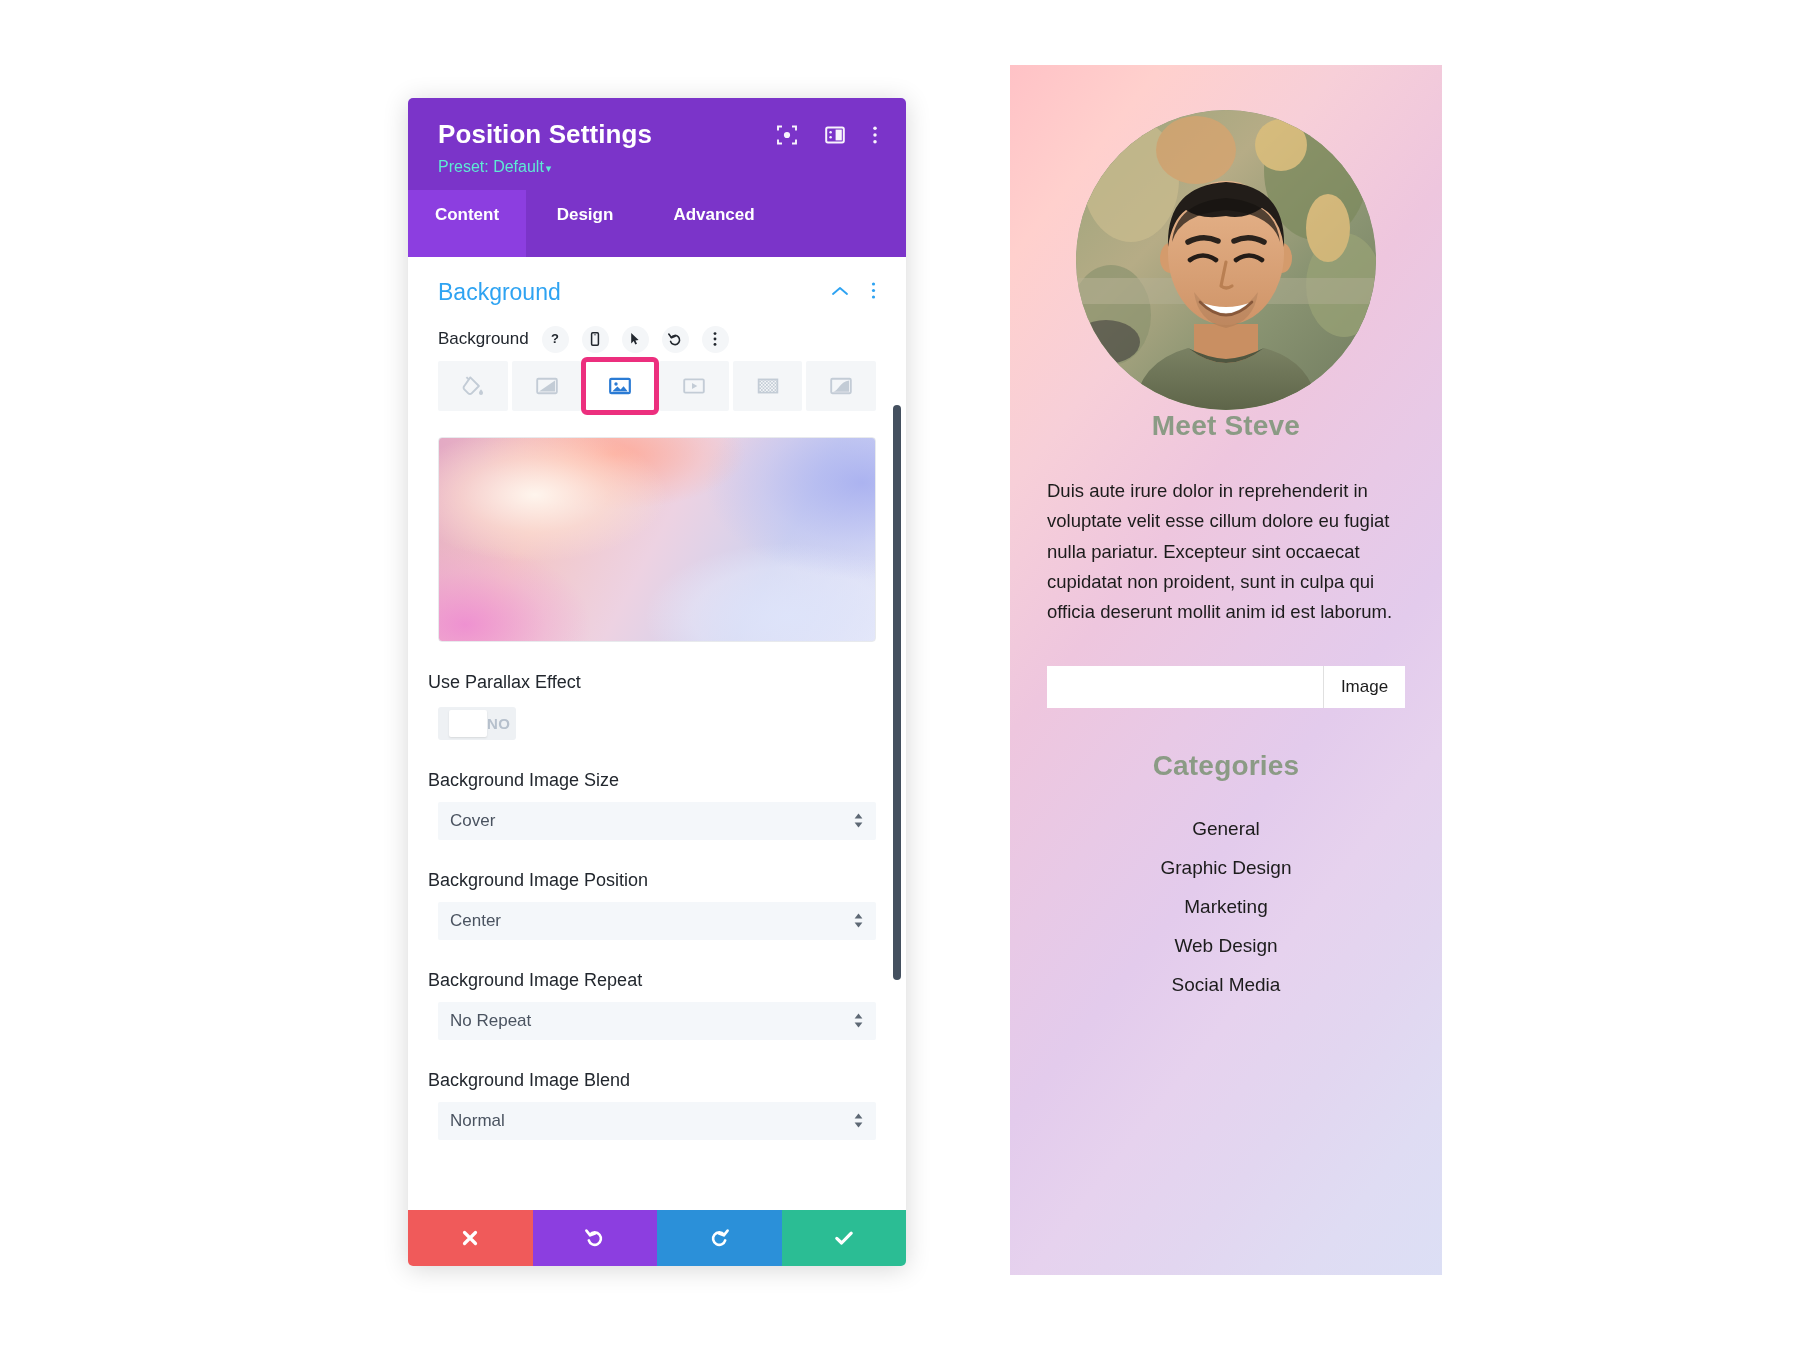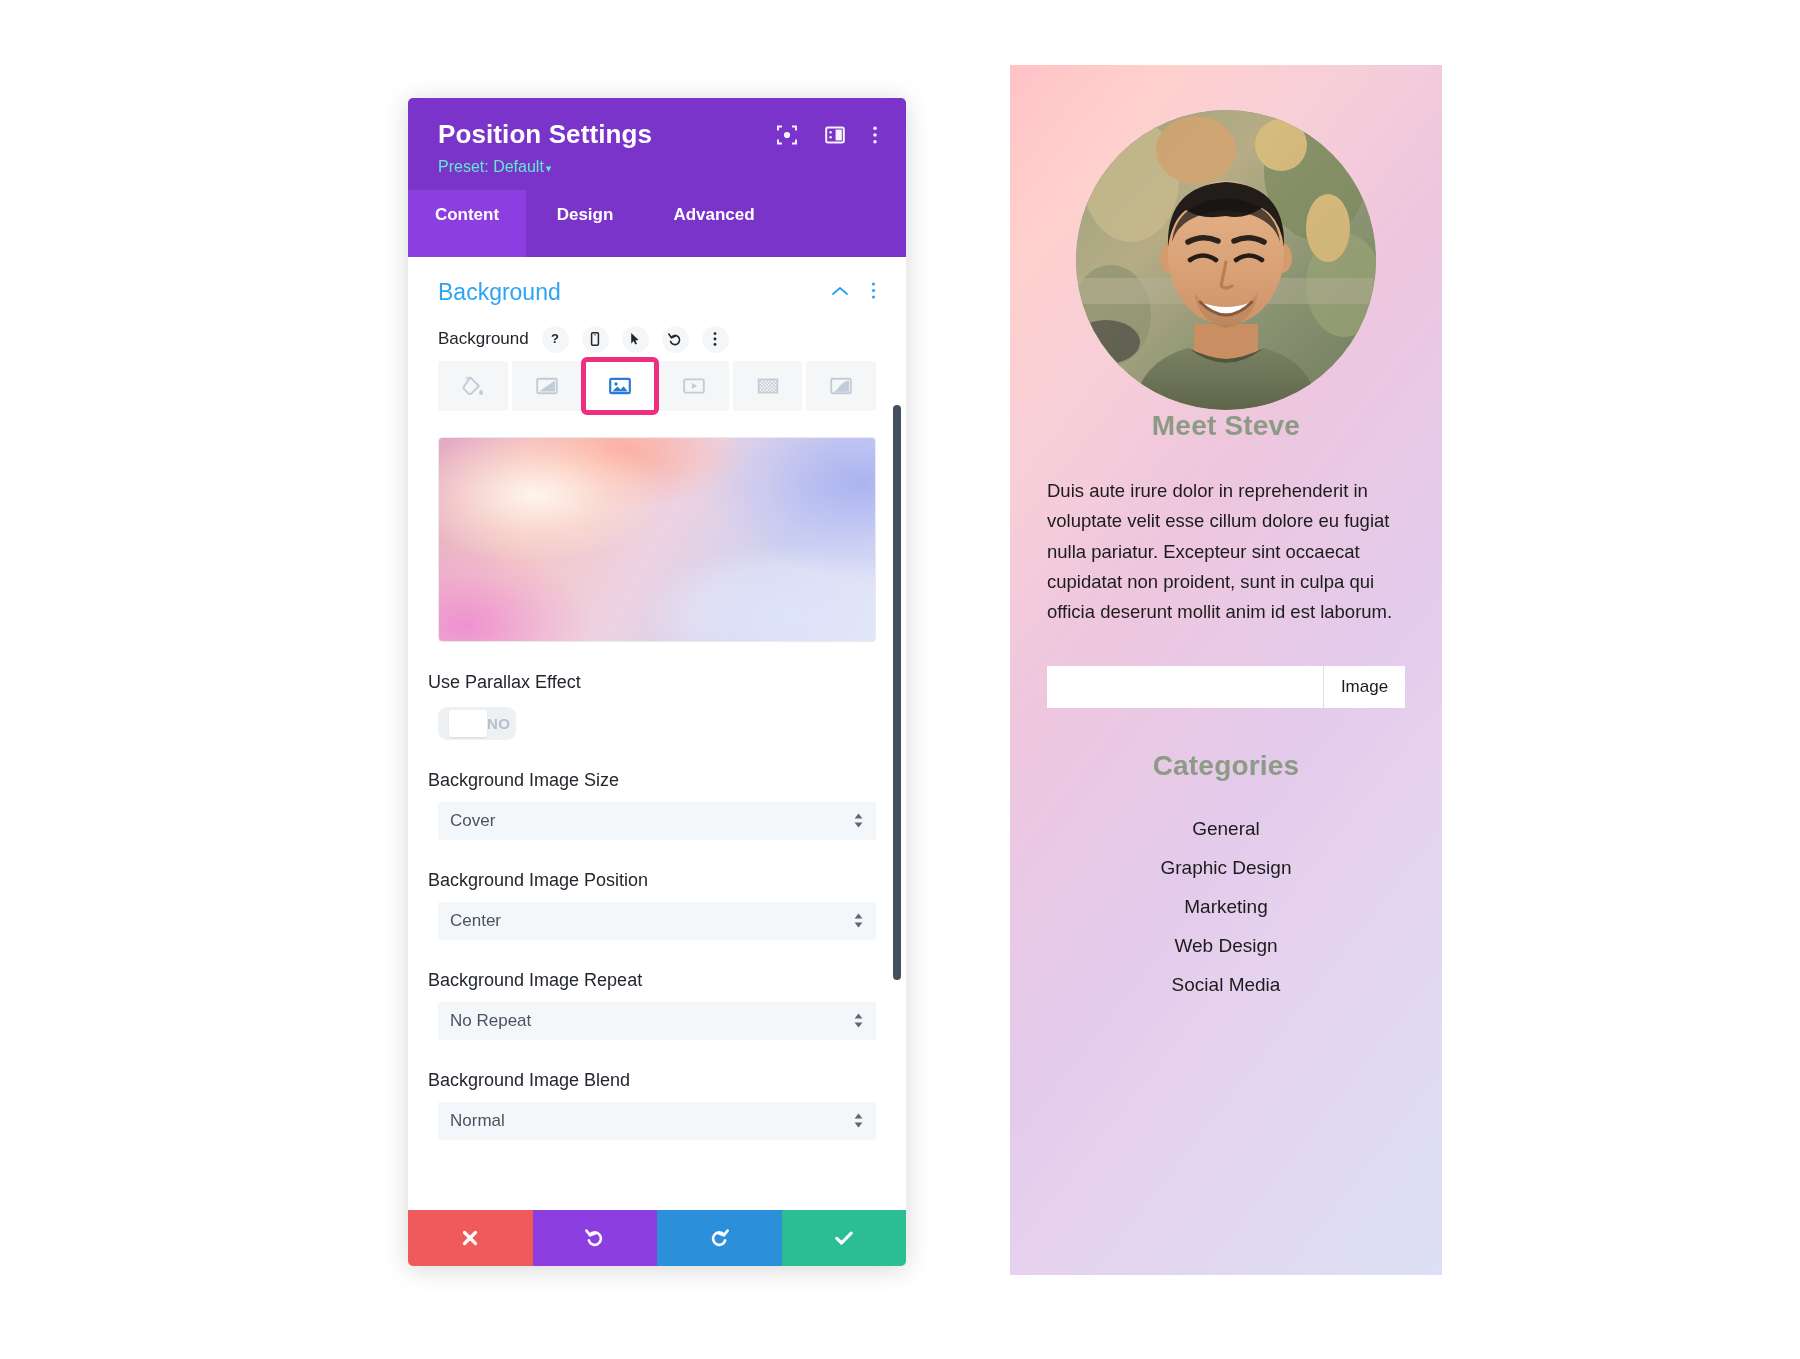--- a/index.html
+++ b/index.html
@@ -164,21 +164,21 @@
   }
 
   .toggle-wrap {
     padding: 0 30px;
     margin-top: 14px;
   }
   .toggle {
     width: 78px;
     height: 33px;
     background: #eef1f4;
-    border-radius: 9px;
+    border-radius: 3px;
     display: flex;
     align-items: center;
     cursor: pointer;
     padding: 11px;
   }
   .toggle-knob {
     width: 38px; height: 27px;
     background: #ffffff;
     border-radius: 2px;
     box-shadow: 0 1px 2px rgba(0,0,0,0.10);

